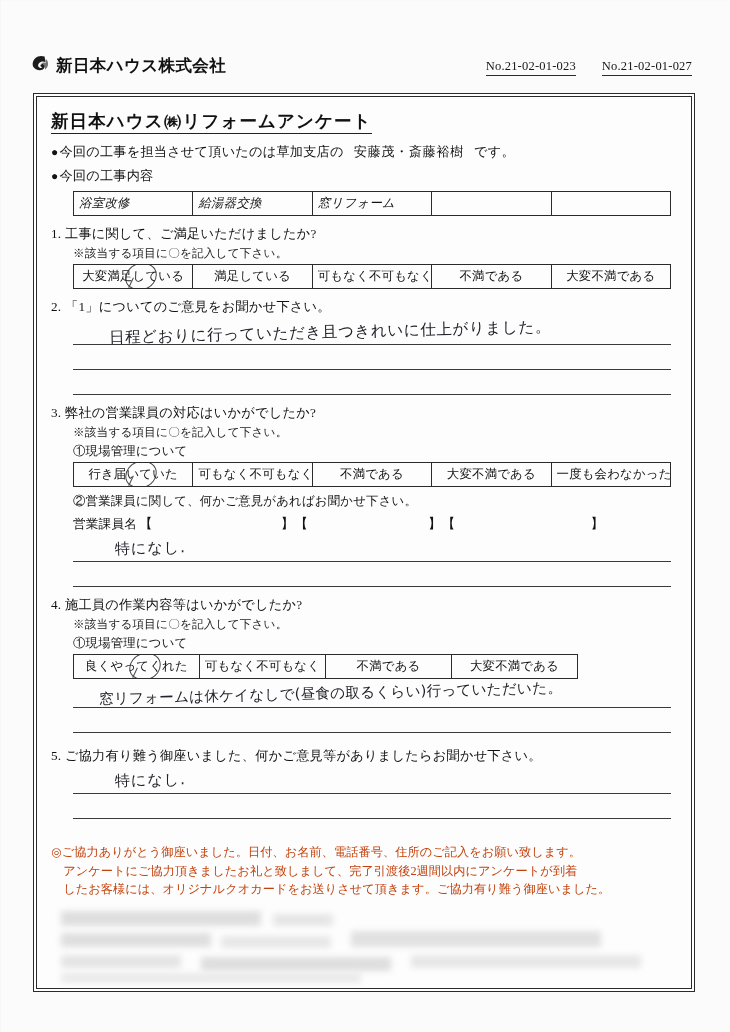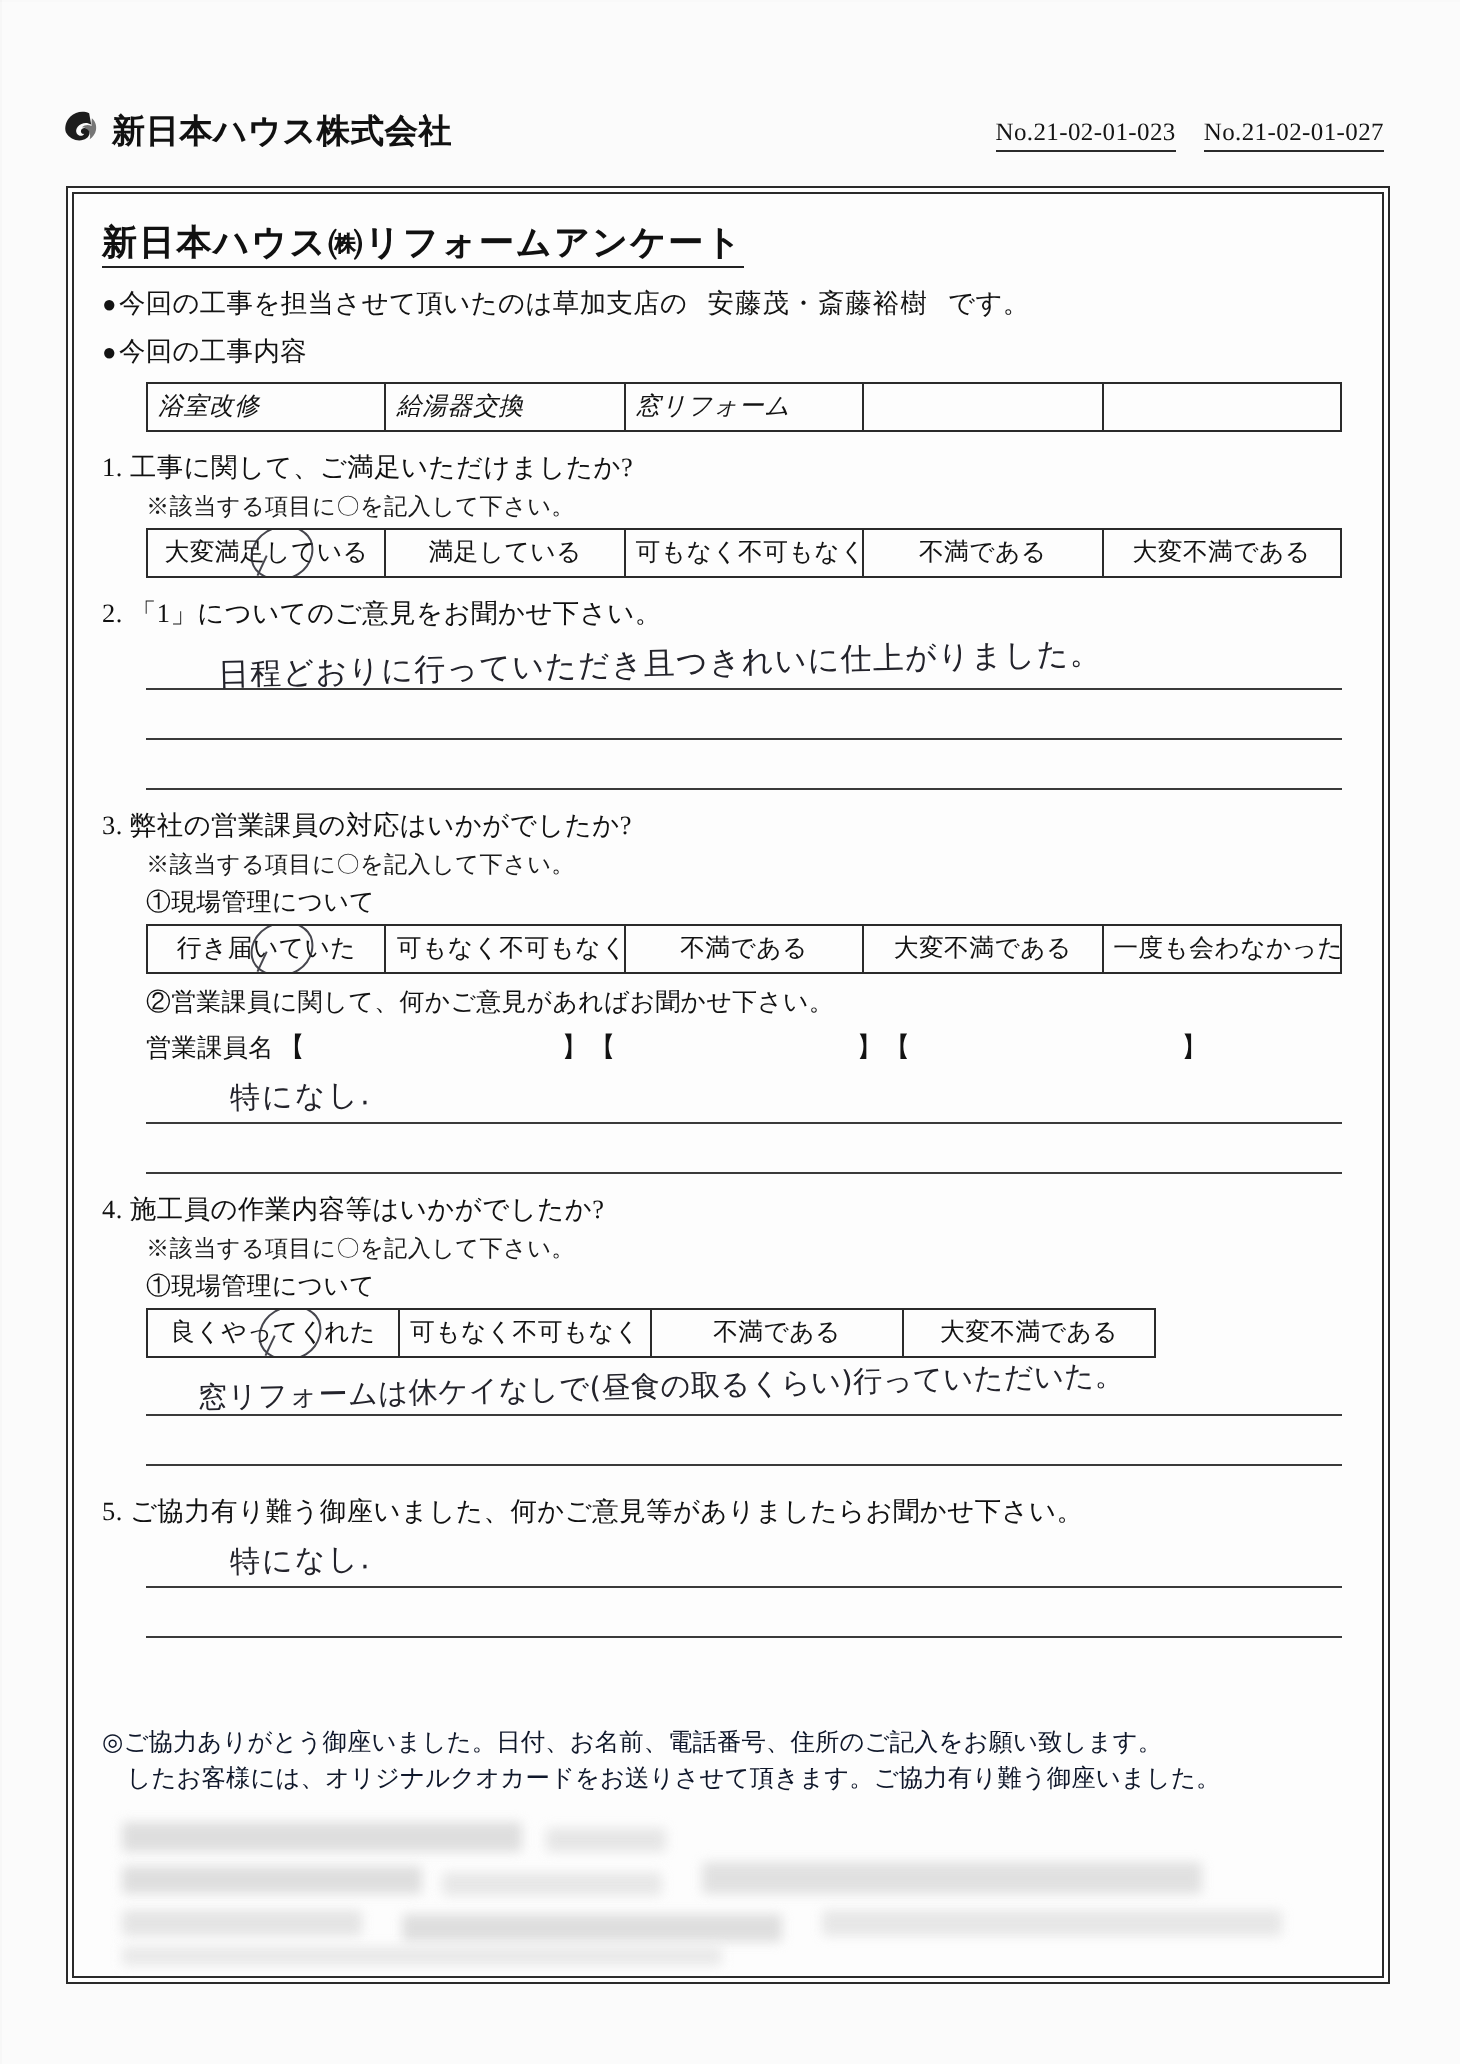--- a/index.html
+++ b/index.html
@@ -58,21 +58,21 @@
     font-family: "DejaVu Sans", "Liberation Sans", sans-serif;
     font-size: 16.5px;
     font-weight: bold;
     letter-spacing: .4px;
     color: #111;
     white-space: nowrap;
   }
   .ref-nos {
     margin-left: auto;
     display: flex;
-    gap: 14px;
+    gap: 26px;
     padding-top: 5px;
     padding-right: 4px;
     align-items: flex-end;
   }
   .ref-no {
     font-family: "Liberation Serif", serif;
     font-size: 12.5px;
     letter-spacing: .2px;
     border-bottom: 1px solid #2b2b2b;
     padding-bottom: 1px;
@@ -276,21 +276,21 @@
 
   
   .footer-note {
     position: absolute;
     left: 17px;
     right: 17px;
     bottom: 92px;
     font-size: 12.2px;
     line-height: 1.52;
     letter-spacing: .05px;
-    color: #0f172a;
+    color: #c2410c;
   }
   .footer-note p { margin: 0; }
   .footer-note p + p { text-indent: 1em; }
 
   
   .redacted {
     position: absolute;
     left: 17px;
     right: 17px;
     bottom: 6px;
@@ -476,20 +476,21 @@
             <span class="hand h-short">特になし.</span>
           </div>
           <div class="rule"></div>
         </div>
       </div>
 
     </div>
 
     <div class="footer-note">
       <p><span>◎</span><span>ご協力ありがとう御座いました。日付、お名前、電話番号、住所のご記入をお願い致します。</span></p>
+      <p>アンケートにご協力頂きましたお礼と致しまして、完了引渡後2週間以内にアンケートが到着</p>
       <p>したお客様には、オリジナルクオカードをお送りさせて頂きます。ご協力有り難う御座いました。</p>
     </div>
 
     <div class="redacted">
       <div class="blur-row bl-a"></div>
       <div class="blur-row bl-b"></div>
       <div class="blur-row bl-c"></div>
       <div class="blur-row bl-d"></div>
       <div class="blur-row bl-e"></div>
       <div class="blur-row bl-f"></div>

